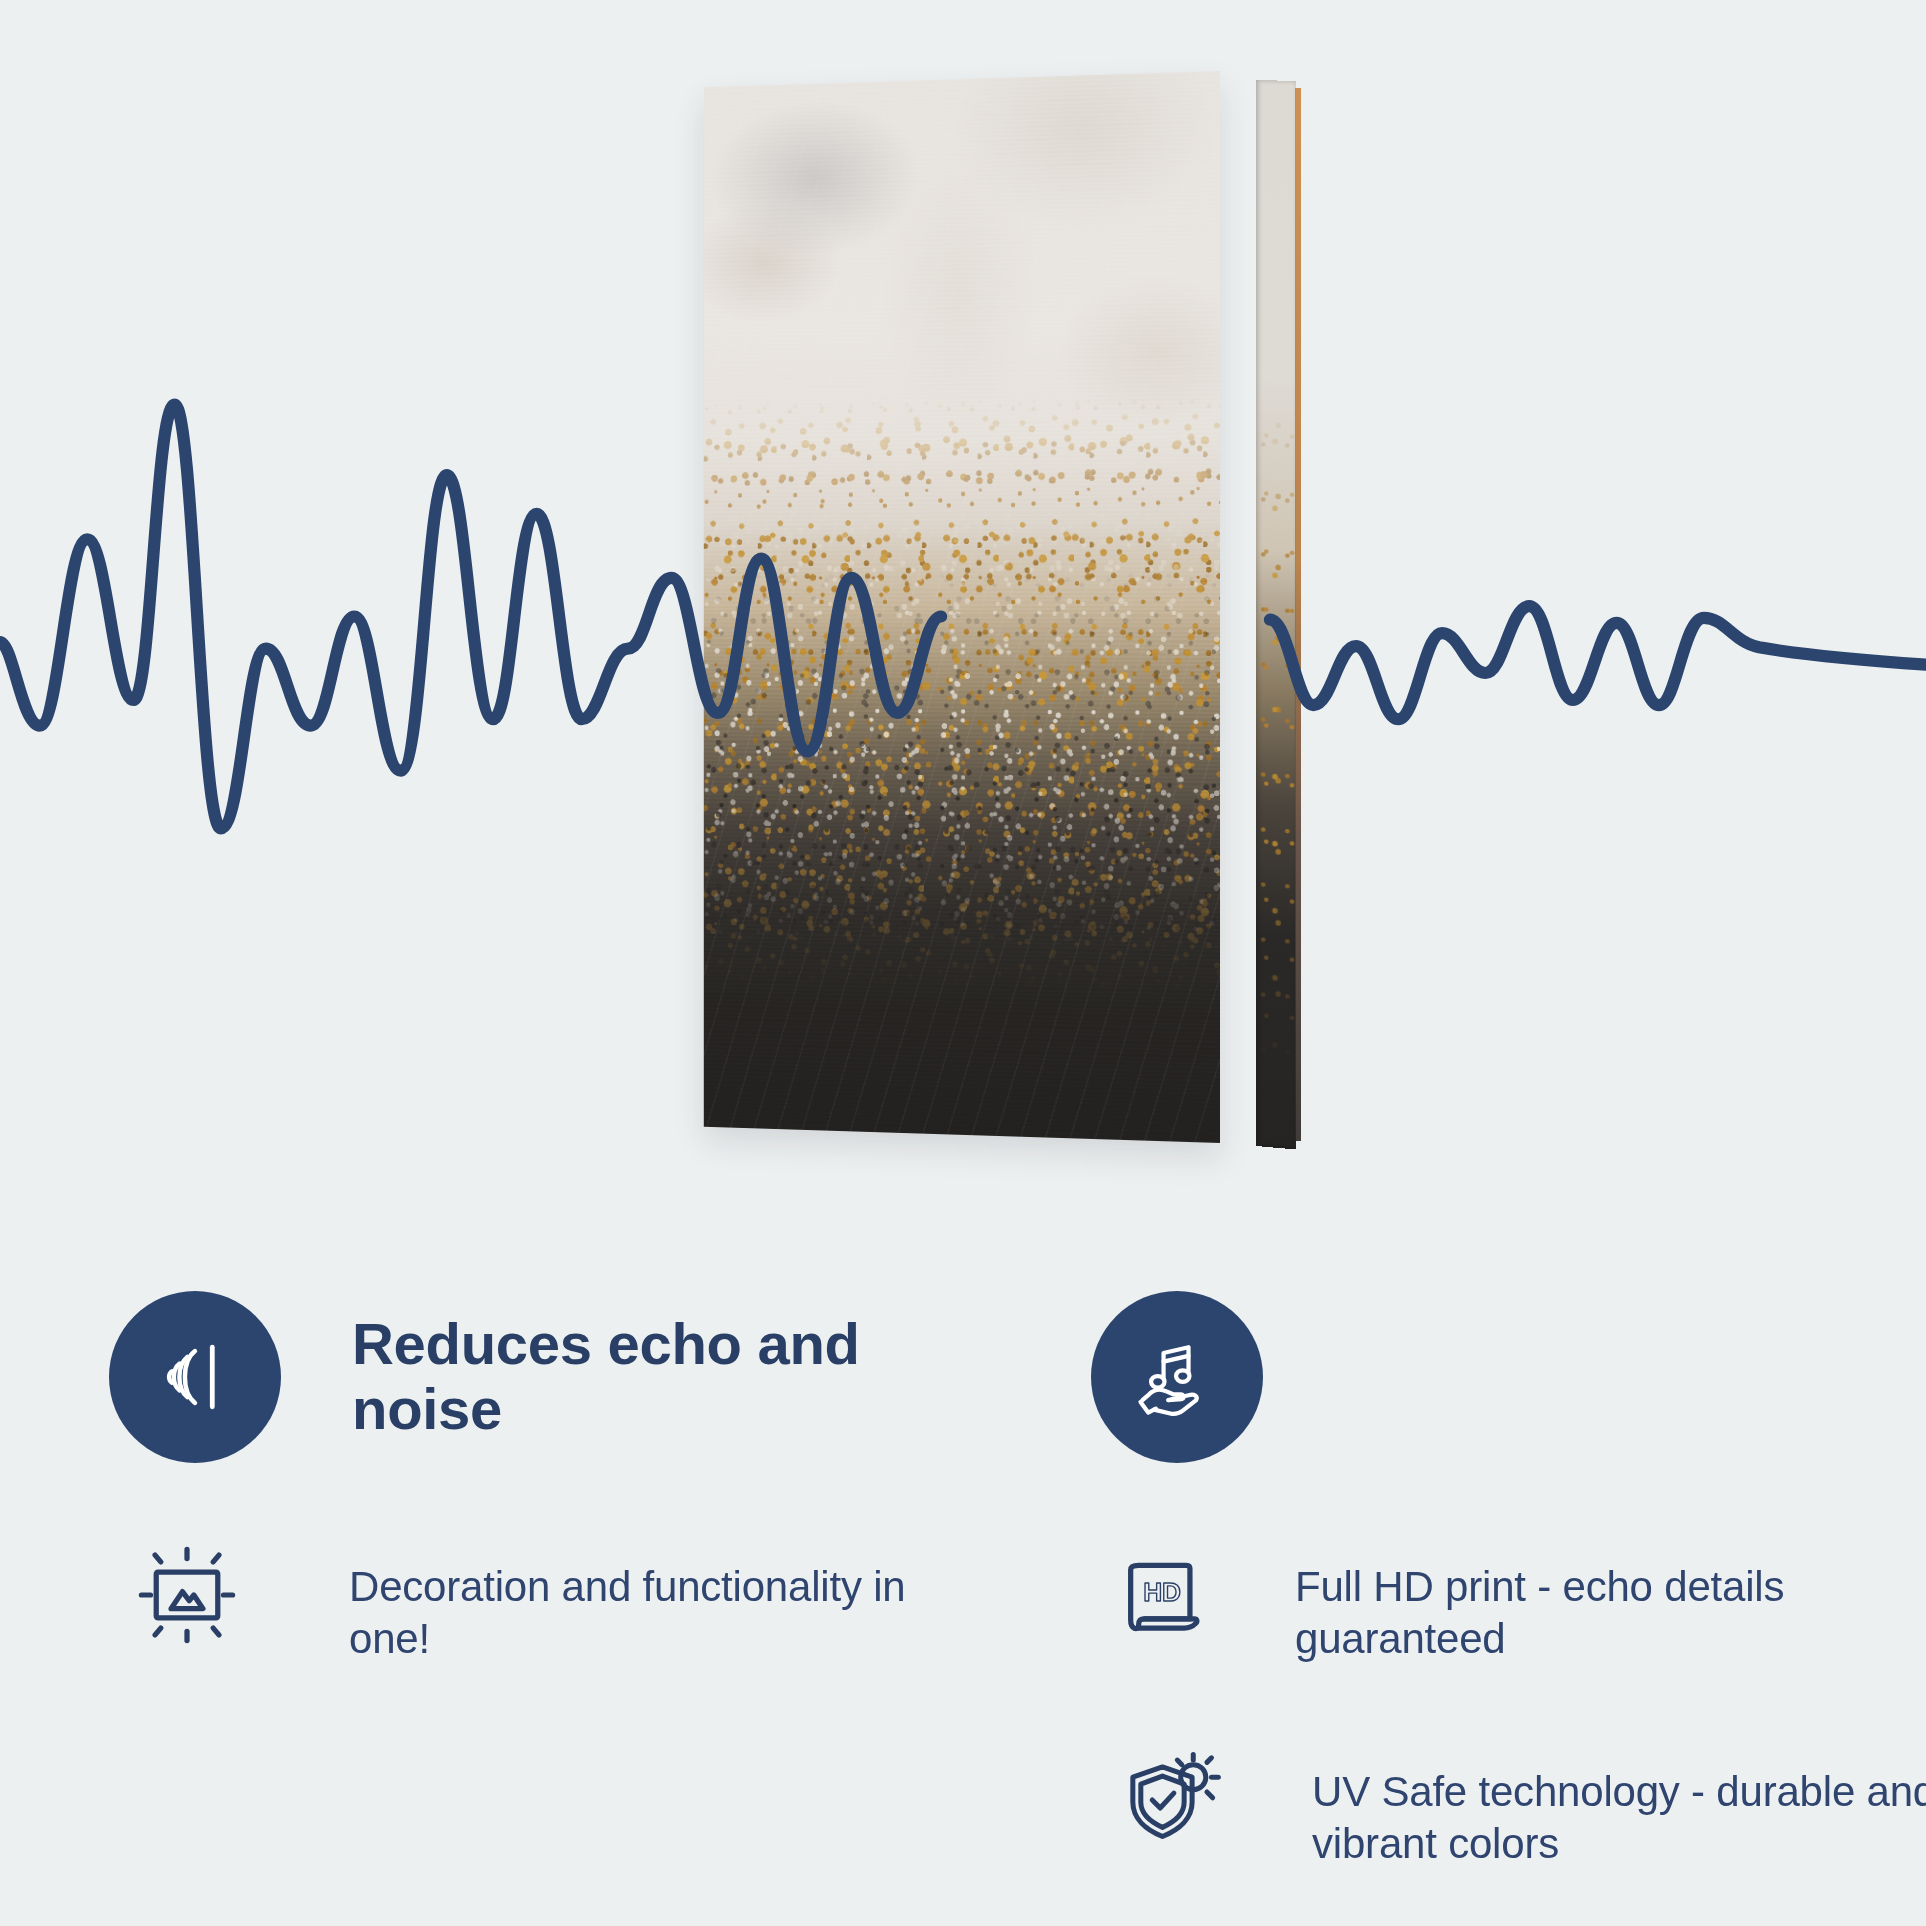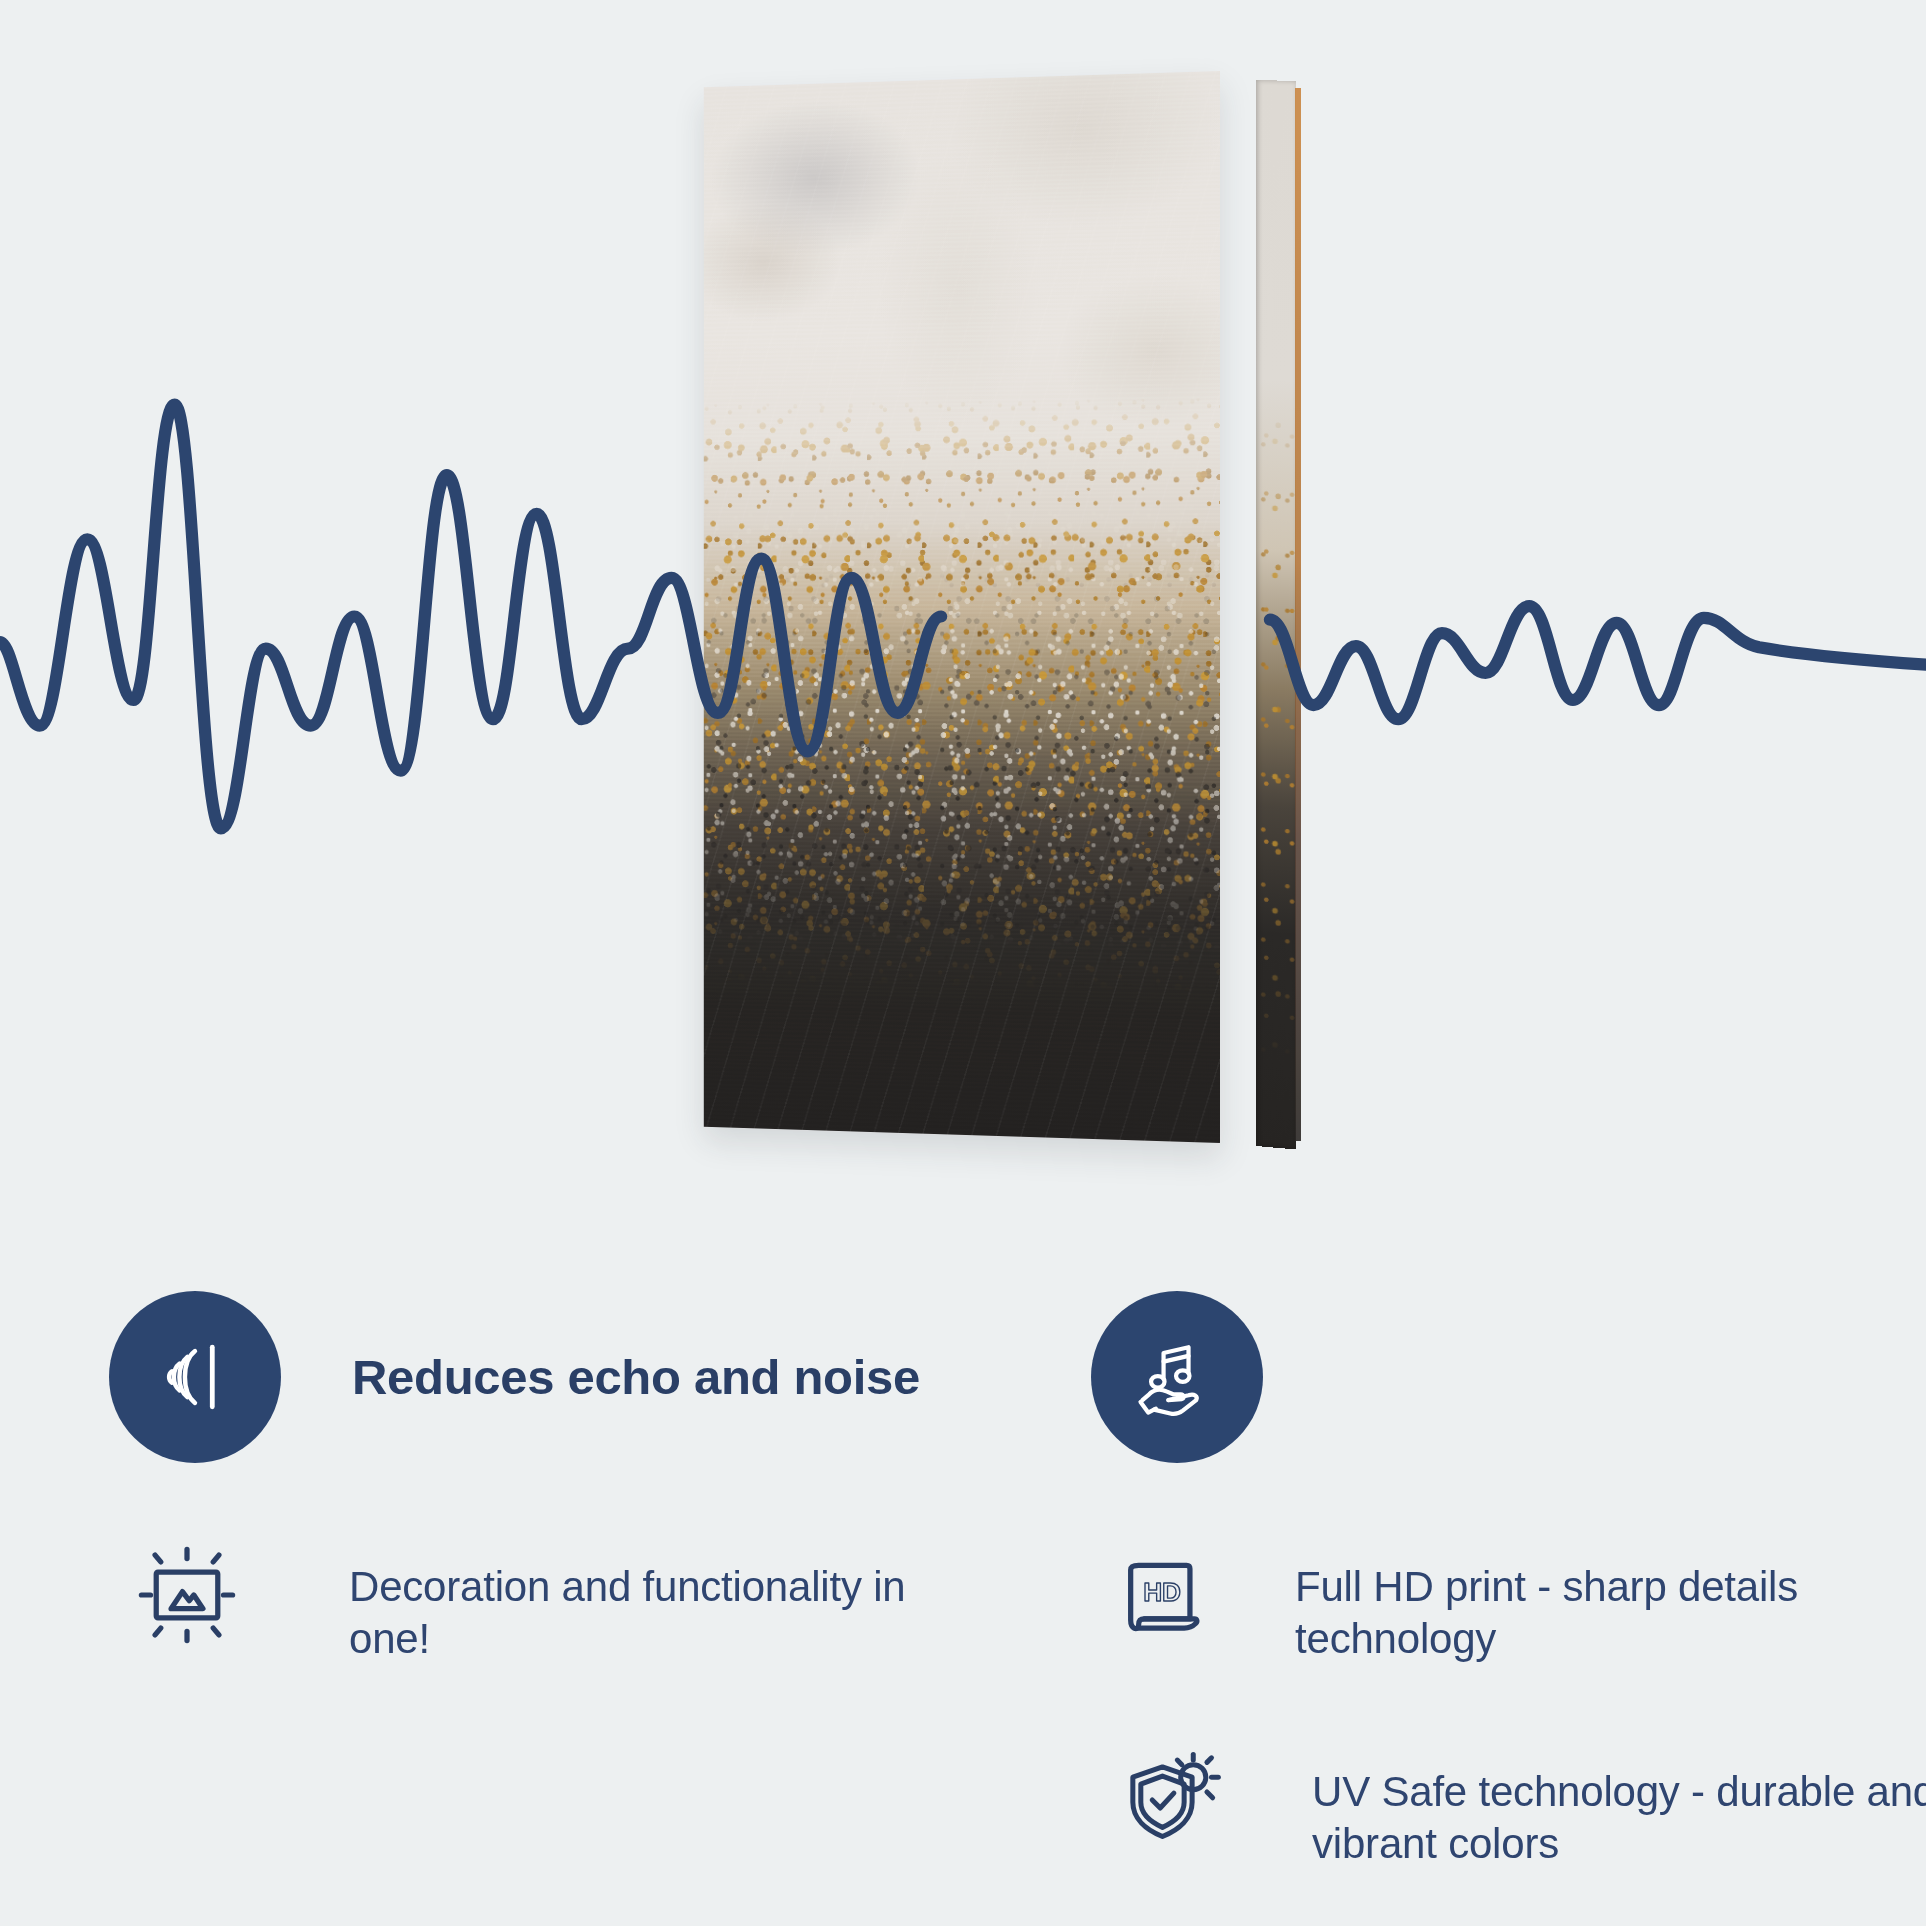--- a/index.html
+++ b/index.html
@@ -257,21 +257,21 @@
   .feat-icon-plain {
     width: 149px;
     height: 149px;
     display: flex;
     align-items: flex-start;
     justify-content: center;
     flex: 0 0 149px;
   }
 
   .feat-title {
-    font-size: 49px;
+    font-size: 58px;
     font-weight: bold;
     color: #2a3f66;
     letter-spacing: -0.3px;
     line-height: 1.12;
   }
 
   .feat-text {
     font-size: 42px;
     font-weight: normal;
     color: #2f4570;
@@ -407,21 +407,21 @@
     <div class="feat-icon-plain">
       <svg width="114" height="114" viewBox="0 0 100 100">
         <g fill="none" stroke="#2a3f66" stroke-width="4.6" stroke-linecap="round" stroke-linejoin="round">
           <path d="M26,24 L68,24 C70,24 71,25 71,27 L71,71 L31,71 C27,71 26,73 26,76 C26,79 24,80 22,79 C20,78 19,76 19,72 L19,28 C19,25 22,24 26,24 Z"></path>
           <path d="M31,71 L75,71 C77,71 78,73 76,75 C73,78 70,79 66,79 L25,79"></path>
           <text x="30" y="55" font-family="Liberation Sans, sans-serif" font-size="23" font-weight="bold" fill="none" stroke="#2a3f66" stroke-width="1.2">HD</text>
         </g>
       </svg>
     </div>
     <div class="feat-label-wrap plain" style="margin-left:55px;">
-      <div class="feat-text">Full HD print - sharp details technology</div>
+      <div class="feat-text">Full HD print - echo details guaranteed</div>
     </div>
   </div>
 
 
   <div class="feat-row" style="left:1108px; top:507px; width:828px;">
     <div class="feat-icon-plain">
       <svg width="114" height="114" viewBox="0 0 100 100">
         <g fill="none" stroke="#2a3f66" stroke-width="4.4" stroke-linecap="round" stroke-linejoin="round">
           <circle cx="59" cy="30" r="11"></circle>
           <line x1="59" y1="10" x2="59" y2="15"></line>

